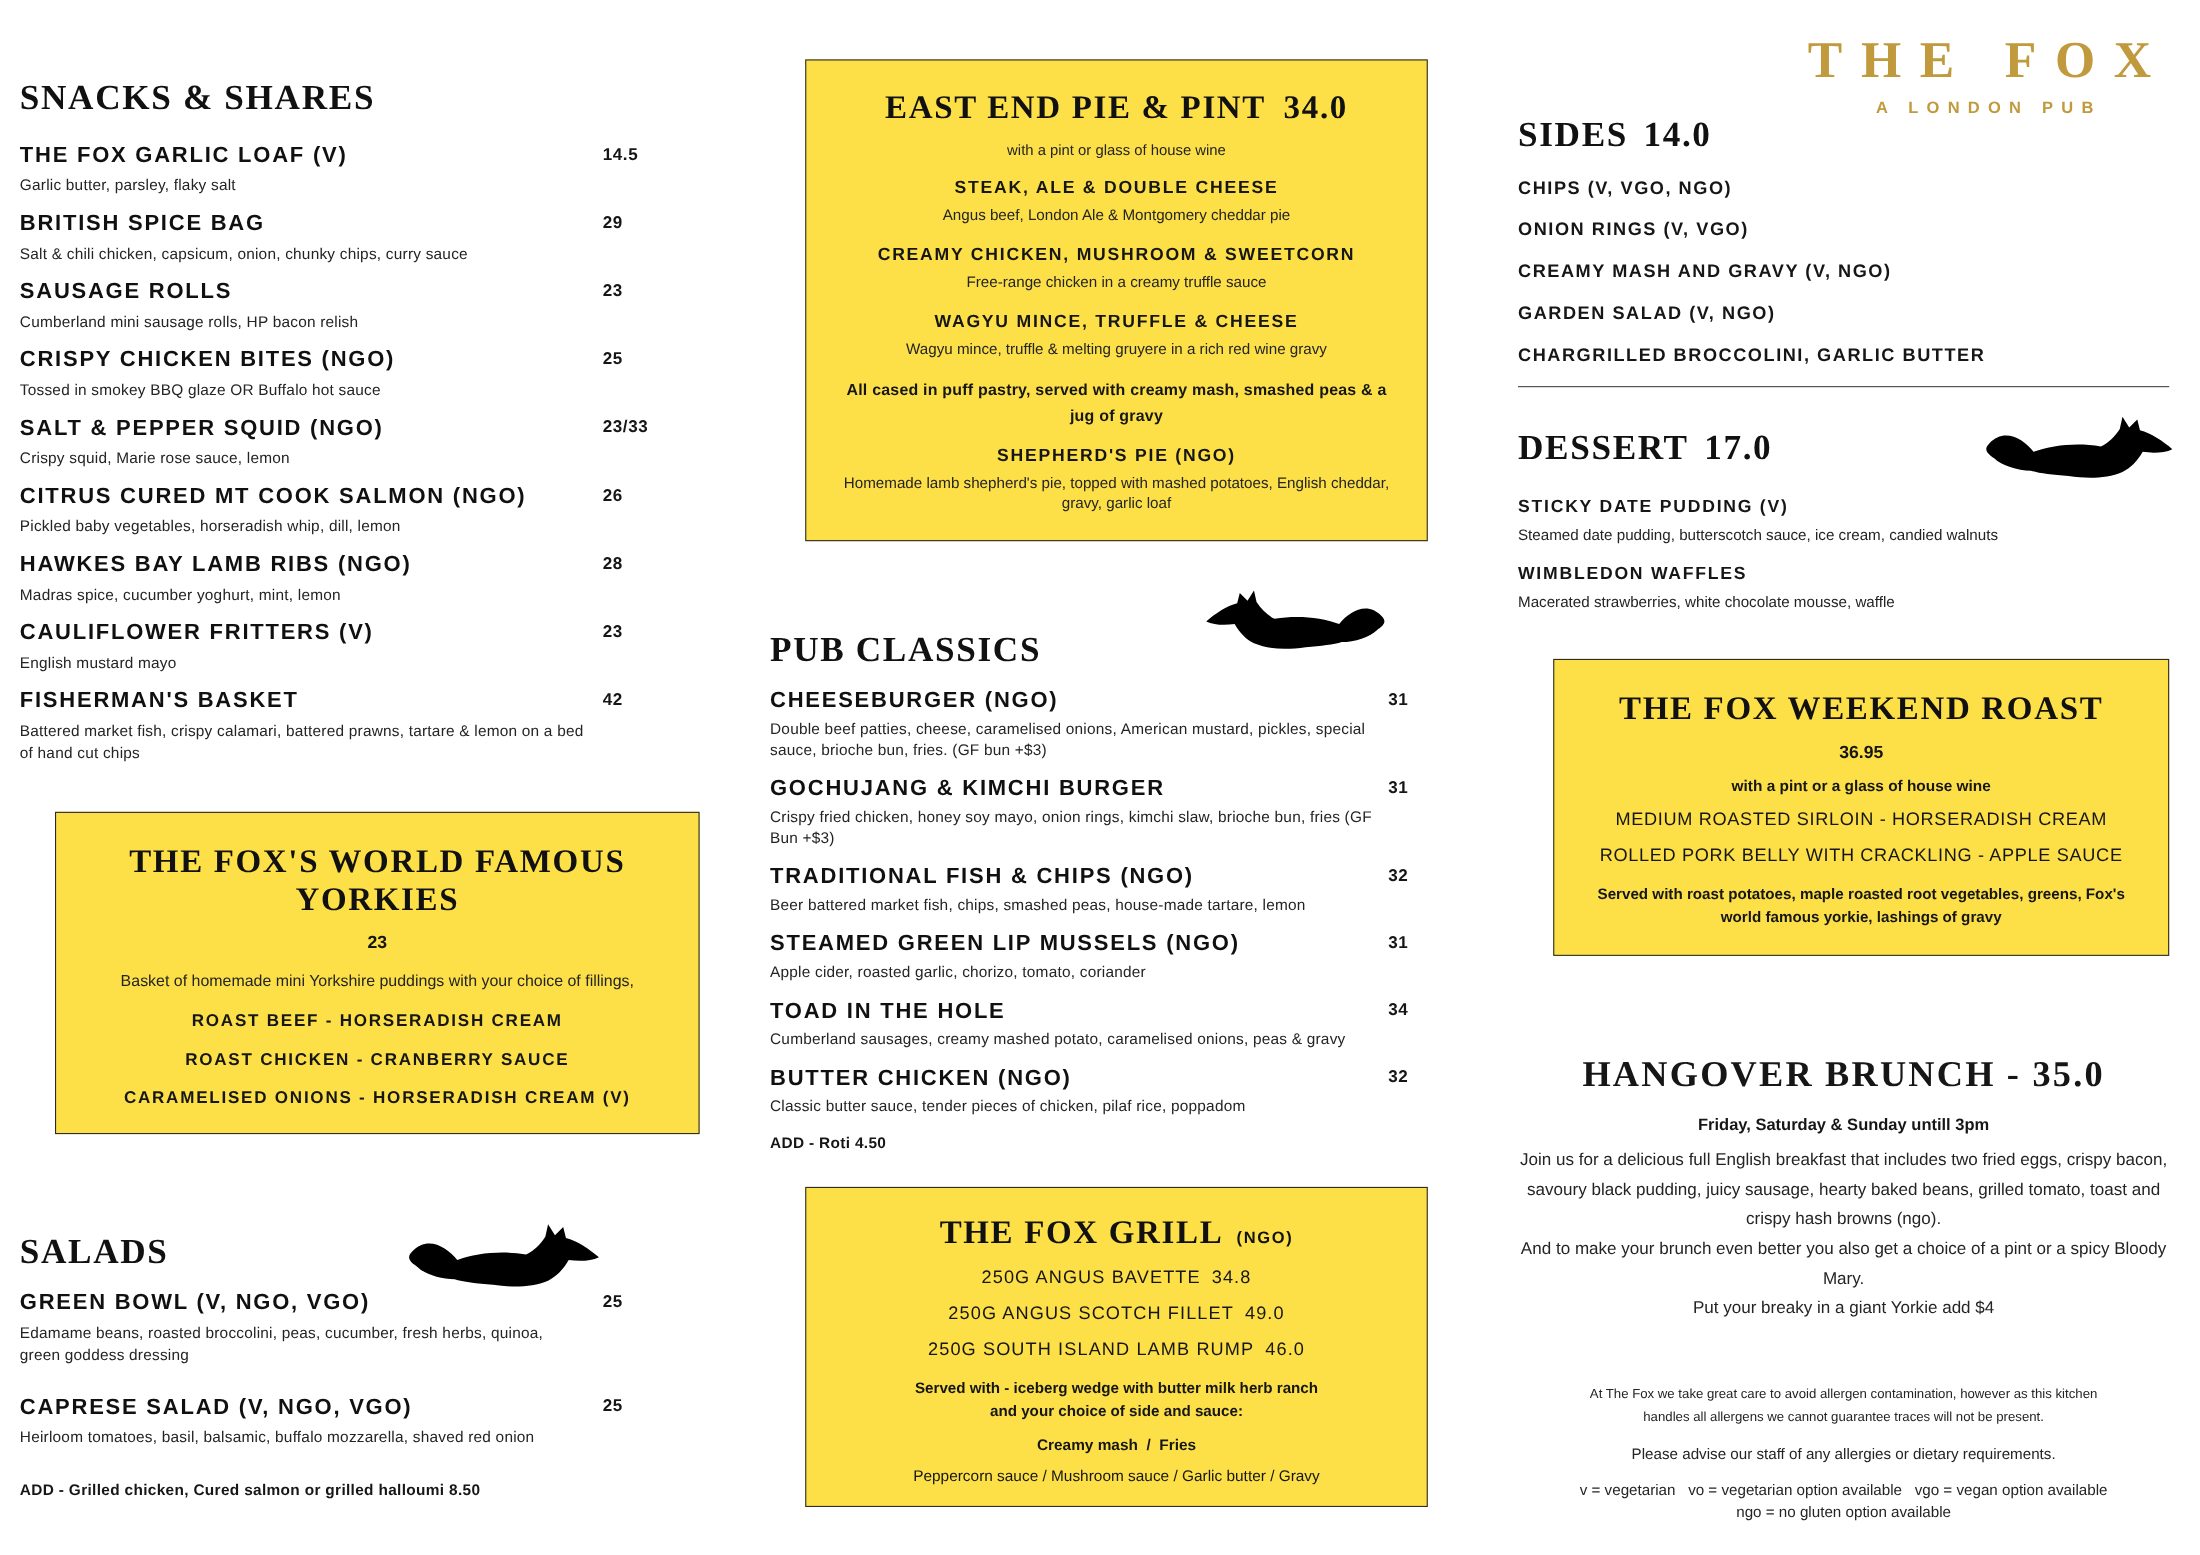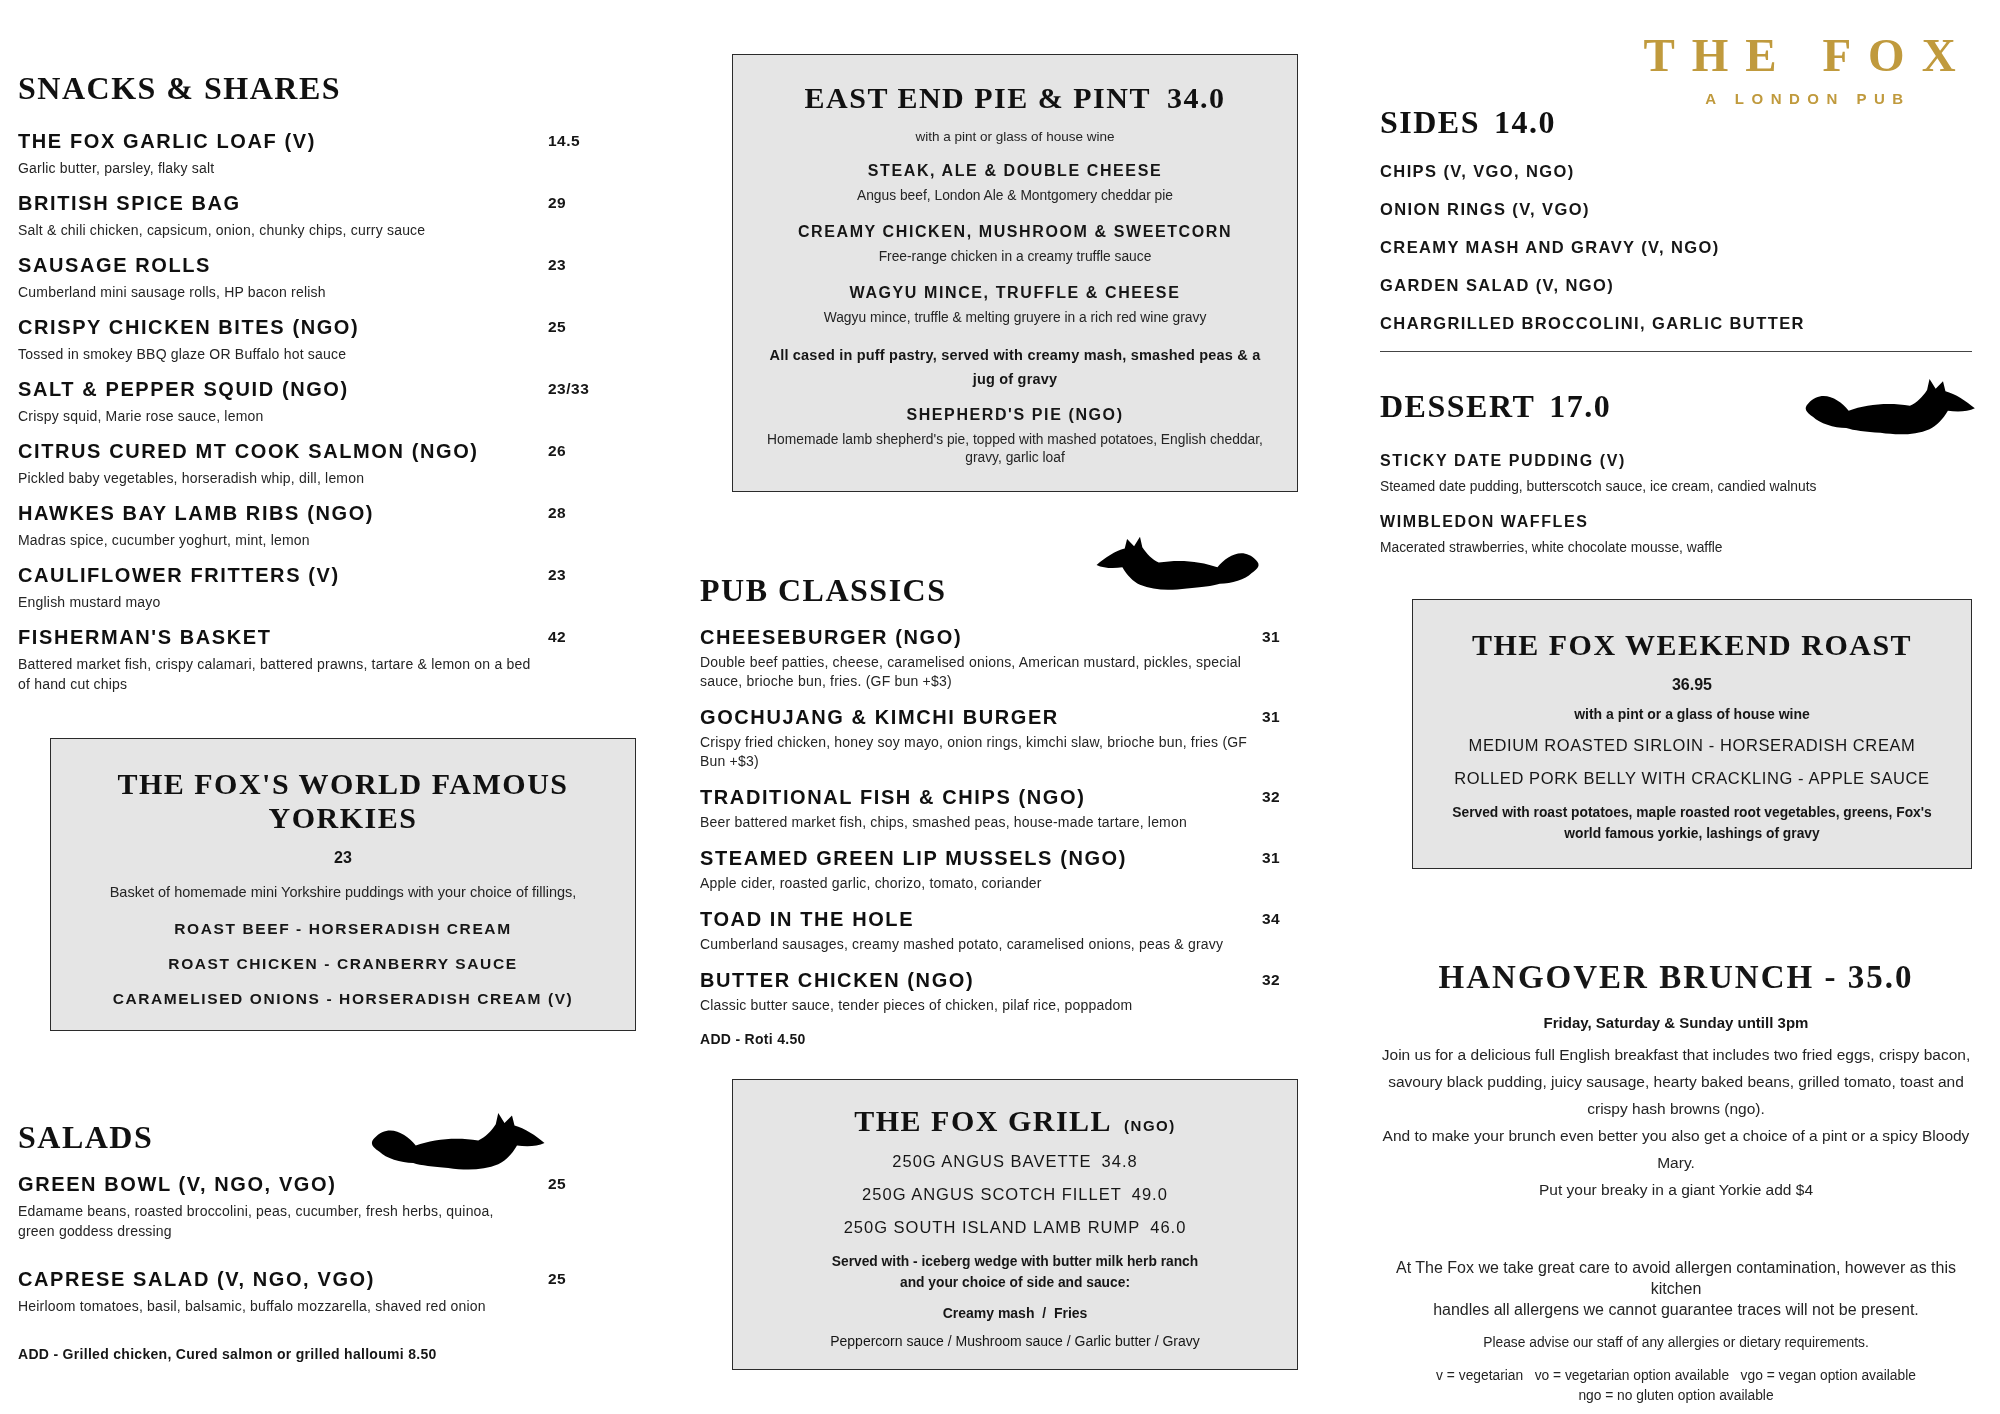--- a/index.html
+++ b/index.html
@@ -31,21 +31,21 @@
   #col-mid .mi-price { width:36px; text-align:left; }
   #col-mid .mi { margin-bottom:16px; }
   #col-mid .mi-desc { line-height:19px; margin-top:6px; }
   .salads-list .mi { margin-bottom:28px; }
 
   .add-note { font-size:14px; font-weight:bold; letter-spacing:0.3px; }
   .salads-add { margin-top:30px; }
   .pub-add { margin-top:12px; }
 
   
-  .box { border:1.5px solid #2b2b2b; background:#e5e5e5; text-align:center;margin-left:32px; }
+  .box { border:1.5px solid #2b2b2b; background:#fde047; text-align:center;margin-left:32px; }
   .box-title {
     font-family:"Liberation Serif", serif; font-weight:bold;
     font-size:30px; letter-spacing:1.5px; color:#111;
   }
   .box-title .box-title-price { margin-left:16px; }
   .box-title .box-badge { font-family:"Liberation Sans", sans-serif; font-size:15px; font-weight:bold; letter-spacing:1.5px; margin-left:12px; }
 
   .yorkies-box { margin-top:44px; padding:28px 24px 22px; }
   .yorkies-price { font-size:16px; font-weight:bold; margin-top:14px; }
   .yorkies-desc { font-size:14.5px; line-height:22px; margin-top:6px; color:var(--ink2); }
@@ -89,21 +89,21 @@
   .roast-item { font-size:16.5px; letter-spacing:0.6px; margin-top:13px; line-height:20px; }
   .roast-note { font-size:13.8px; font-weight:bold; line-height:21px; margin-top:14px; }
 
   .brunch { text-align:center; margin-top:90px; }
   .brunch-h { font-family:"Liberation Serif", serif; font-weight:bold; font-size:33px; letter-spacing:2px; }
   .brunch-sub { font-size:15px; font-weight:bold; margin-top:18px; }
   .brunch-body { font-size:15.5px; line-height:27px; margin-top:10px; color:var(--ink2); }
   .brunch-body.tight { margin-top:0; }
 
   .footer { text-align:center; margin-top:54px; }
-  .allergen { font-size:16px; line-height:21px; color:var(--ink2); }
+  .allergen { font-size:12px; line-height:21px; color:var(--ink2); }
   .advise { font-size:13.8px; margin-top:15px; color:var(--ink2); }
   .legend { font-size:13.8px; margin-top:16px; line-height:20px; color:var(--ink2); white-space:pre-wrap; }
 
   
   #brand { position:absolute; left:1640px; top:30px; width:336px; text-align:center; color:var(--accent); }
   #brand .brand-name {
     font-family:"Liberation Serif", serif; font-weight:bold;
     font-size:47px; letter-spacing:17px; line-height:50px; white-space:nowrap;
   }
   #brand .brand-tagline { font-size:15px; font-weight:bold; letter-spacing:7.5px; margin-top:10px; }

